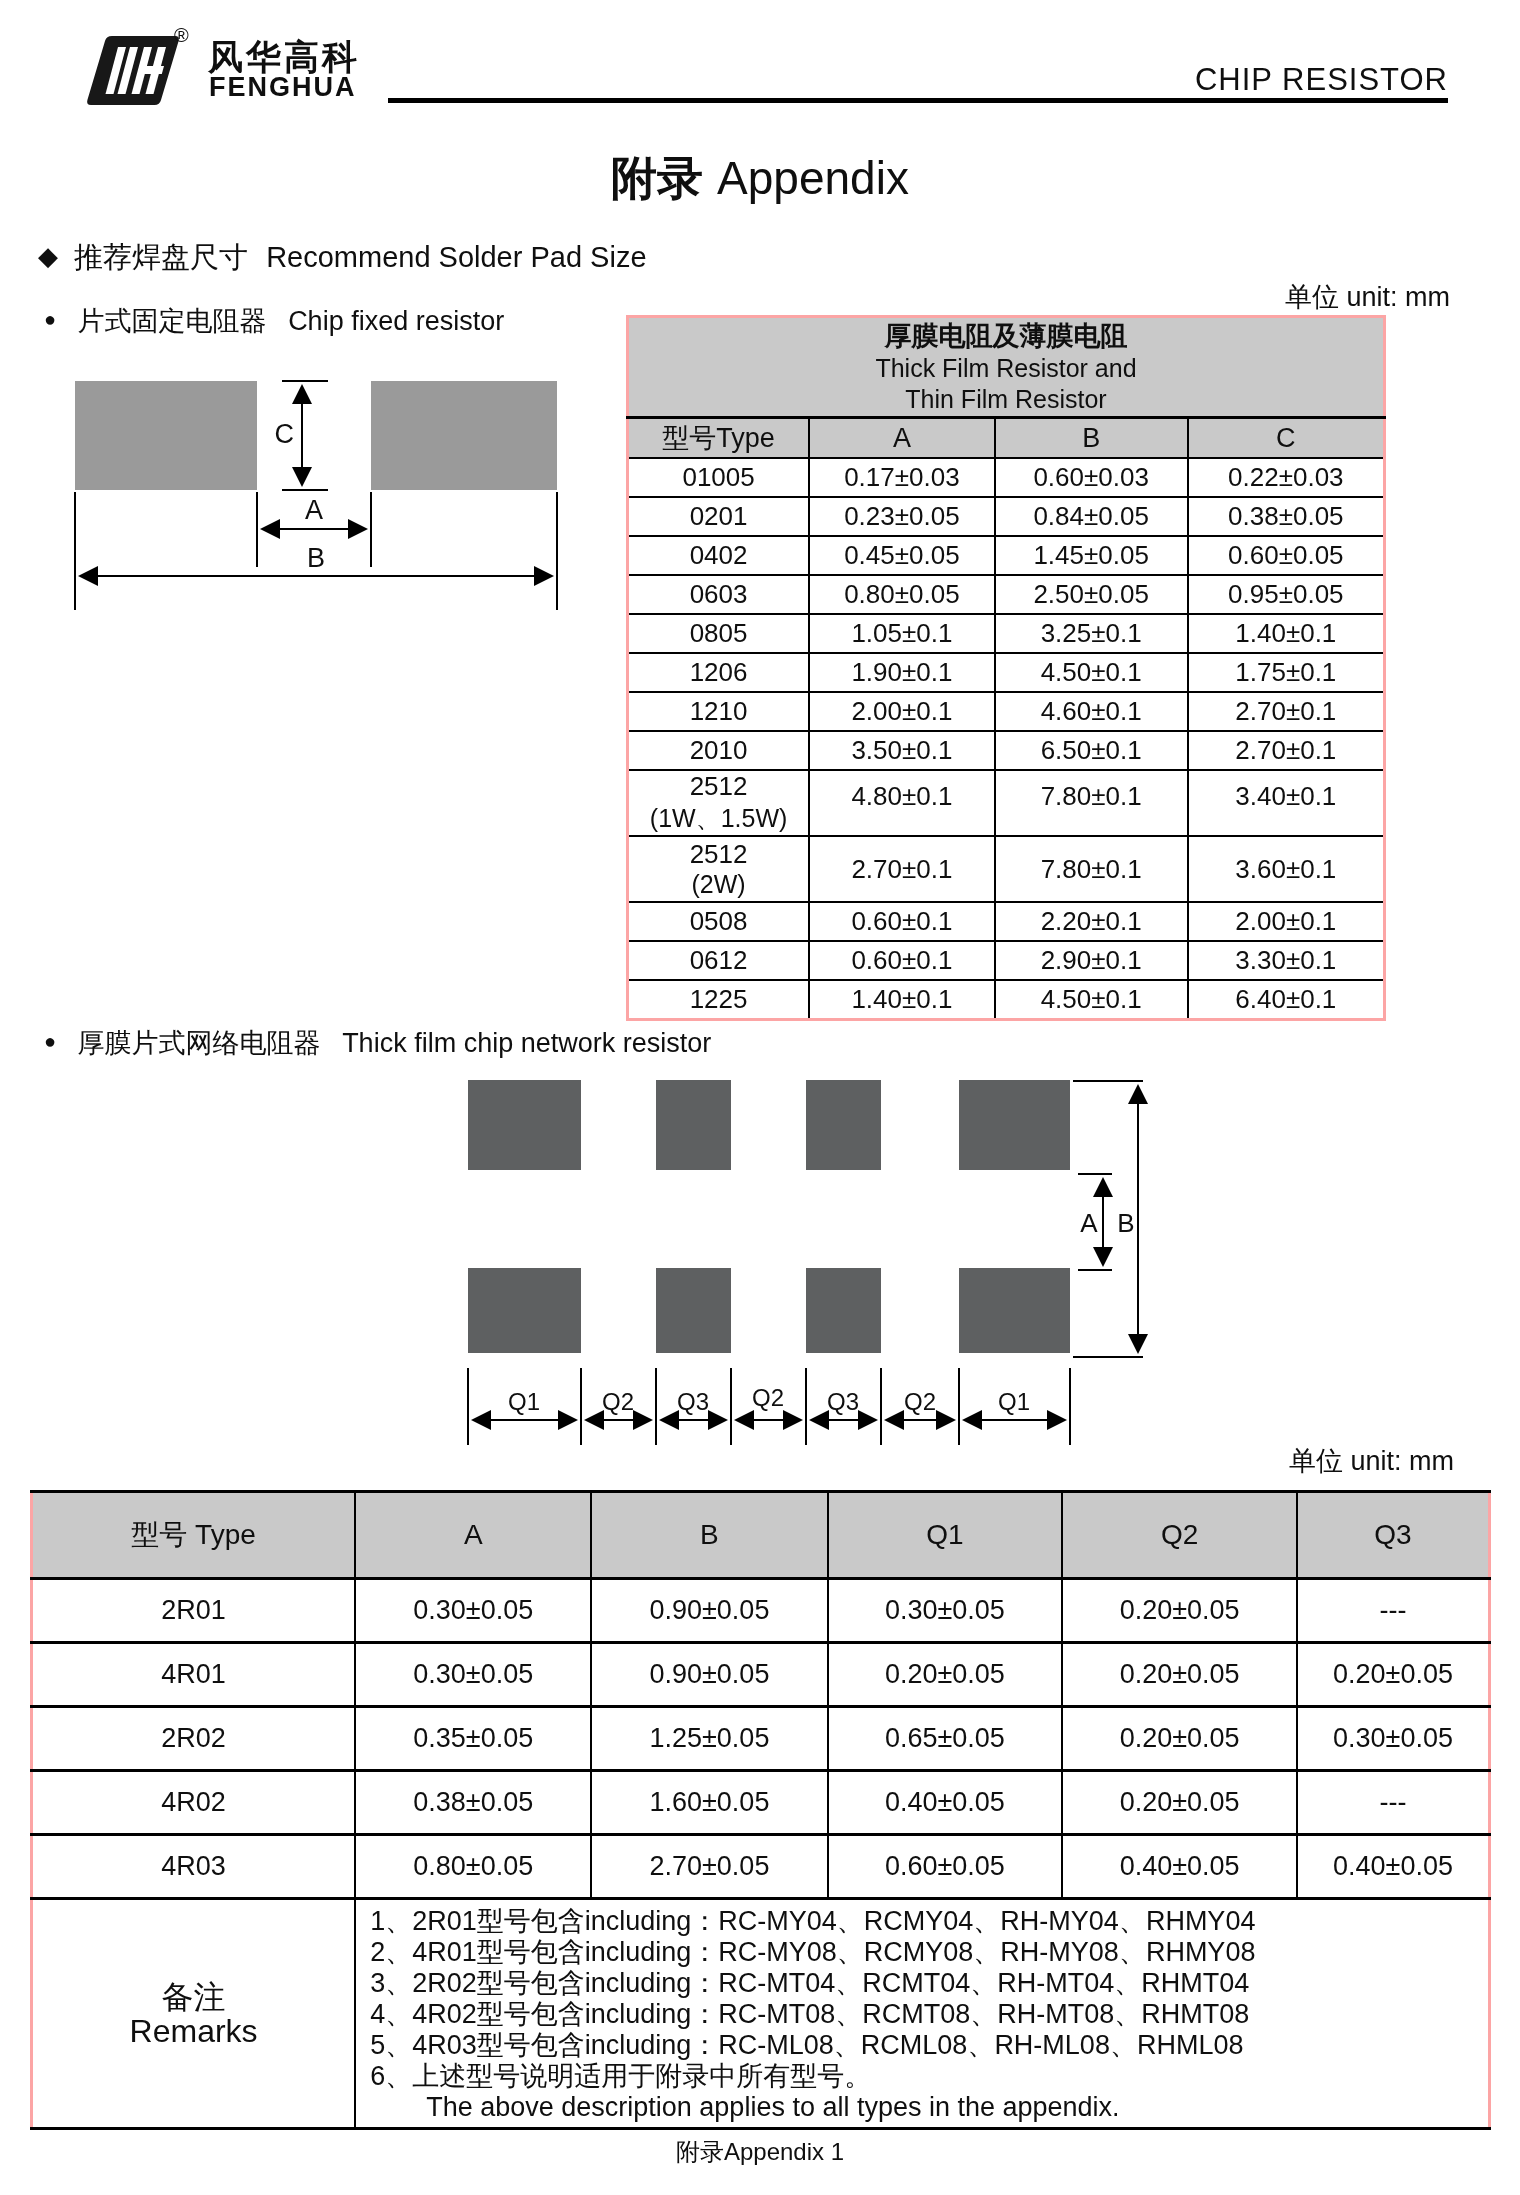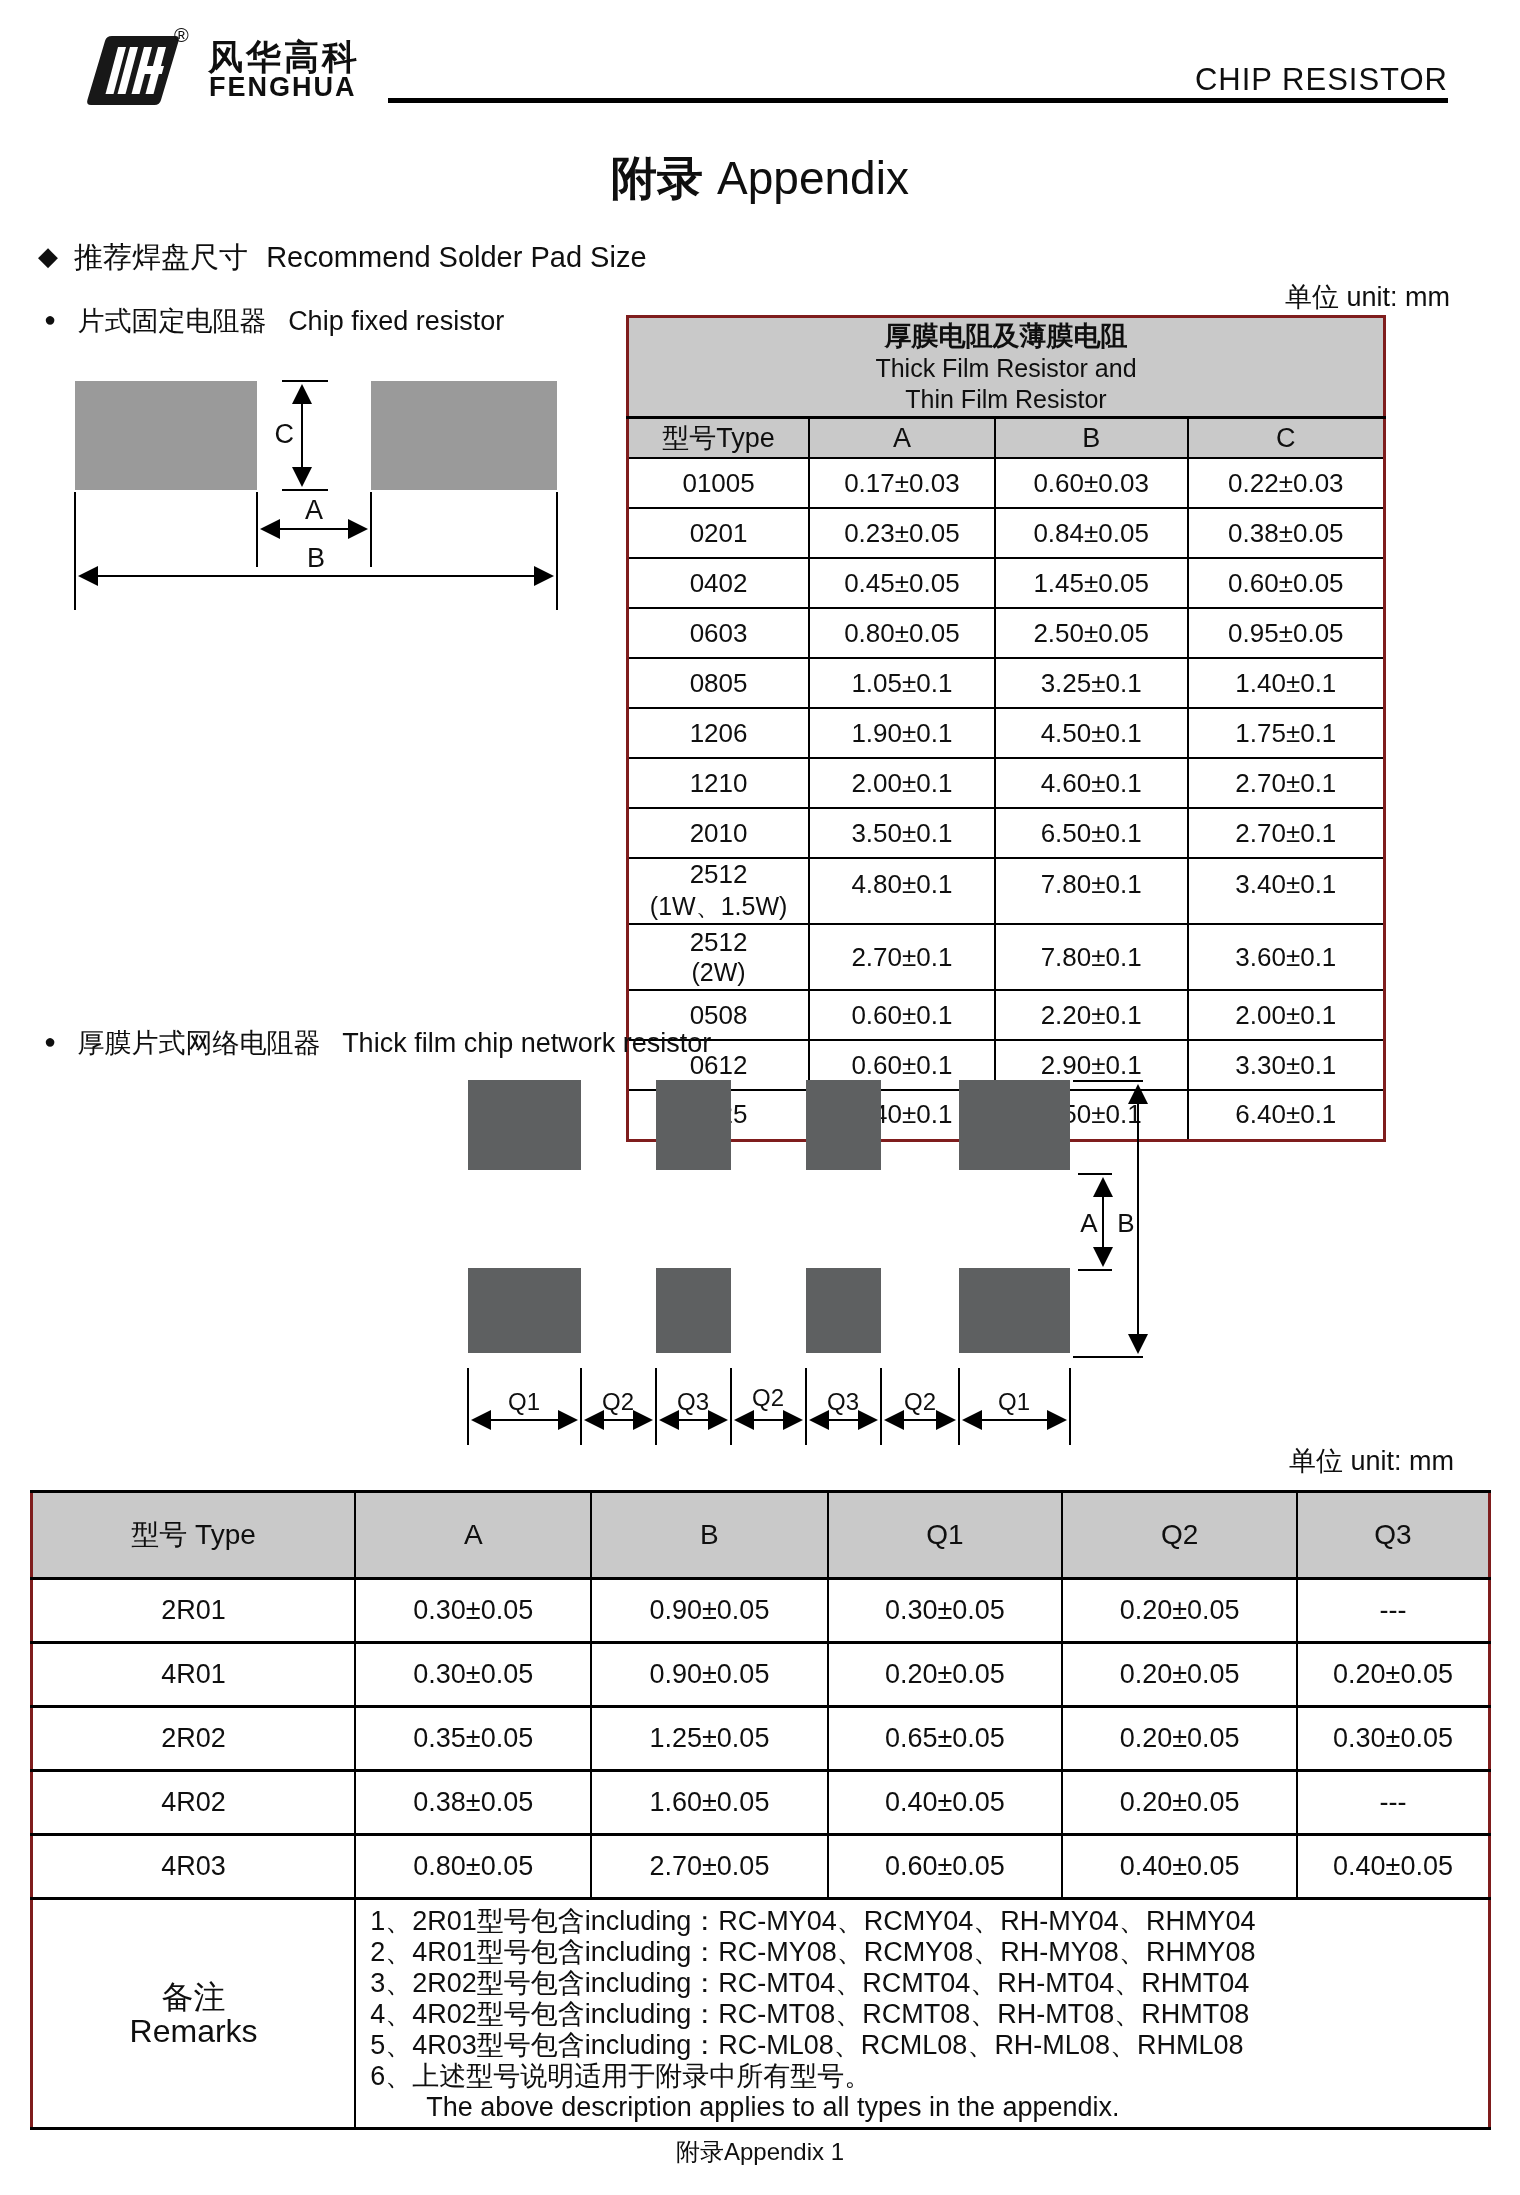--- a/index.html
+++ b/index.html
@@ -33,34 +33,34 @@
   table{border-collapse:collapse;table-layout:fixed;}
   td{border:2px solid #000;text-align:center;vertical-align:middle;
      font-size:26px;padding:0;overflow:hidden;}
   #t1{left:626px;top:315px;width:760px;}
   #t1{position:absolute;}
   #t1 td{border-width:2px;}
   #t1 tr.mh td{background:#c9c9c9;border-bottom-width:3px;height:98px;}
   #t1 tr.mh .cnline{font-weight:bold;font-size:27px;line-height:33px;}
   #t1 tr.mh .enline{font-size:25px;line-height:31px;}
   #t1 tr.ch td{background:#c9c9c9;height:38px;font-size:27px;}
-  #t1 tr.dr{height:50px;}
+  #t1 tr.dr{height:39px;}
   #t1 tr.tall{height:66px;}
   .t2:empty{display:none;}
   #t1 .t2{font-size:25px;}
 
   #t2{position:absolute;left:30px;top:1490px;width:1461px;}
   #t2 td{border-width:2px;border-top-width:3px;border-bottom-width:3px;font-size:27px;}
   #t2 tr.ch td{background:#c9c9c9;height:84px;font-size:28px;}
   #t2 tr.dr{height:64px;}
   #t2 tr.rem{height:224px;}
   #t2 .remlab{font-size:32px;line-height:34px;}
   #t2 .remtext{text-align:left;padding:6px 0 4px 14px;font-size:27px;line-height:31px;}
   #t2 .remtext .ind{margin-left:56px;}
-  table{border:3px solid #7f1d1d;}
+  table{border:3px solid #fca5a5;}
 
   
   svg line, svg path.dim{stroke:#000;stroke-width:2;}
   svg text{font-family:"Liberation Sans","DejaVu Sans",sans-serif;fill:#0f0f0f;}
   #footer{left:0;top:2136px;width:1520px;text-align:center;font-size:24px;}
 </style>
 </head>
 <body>
 
 <div id="page">

